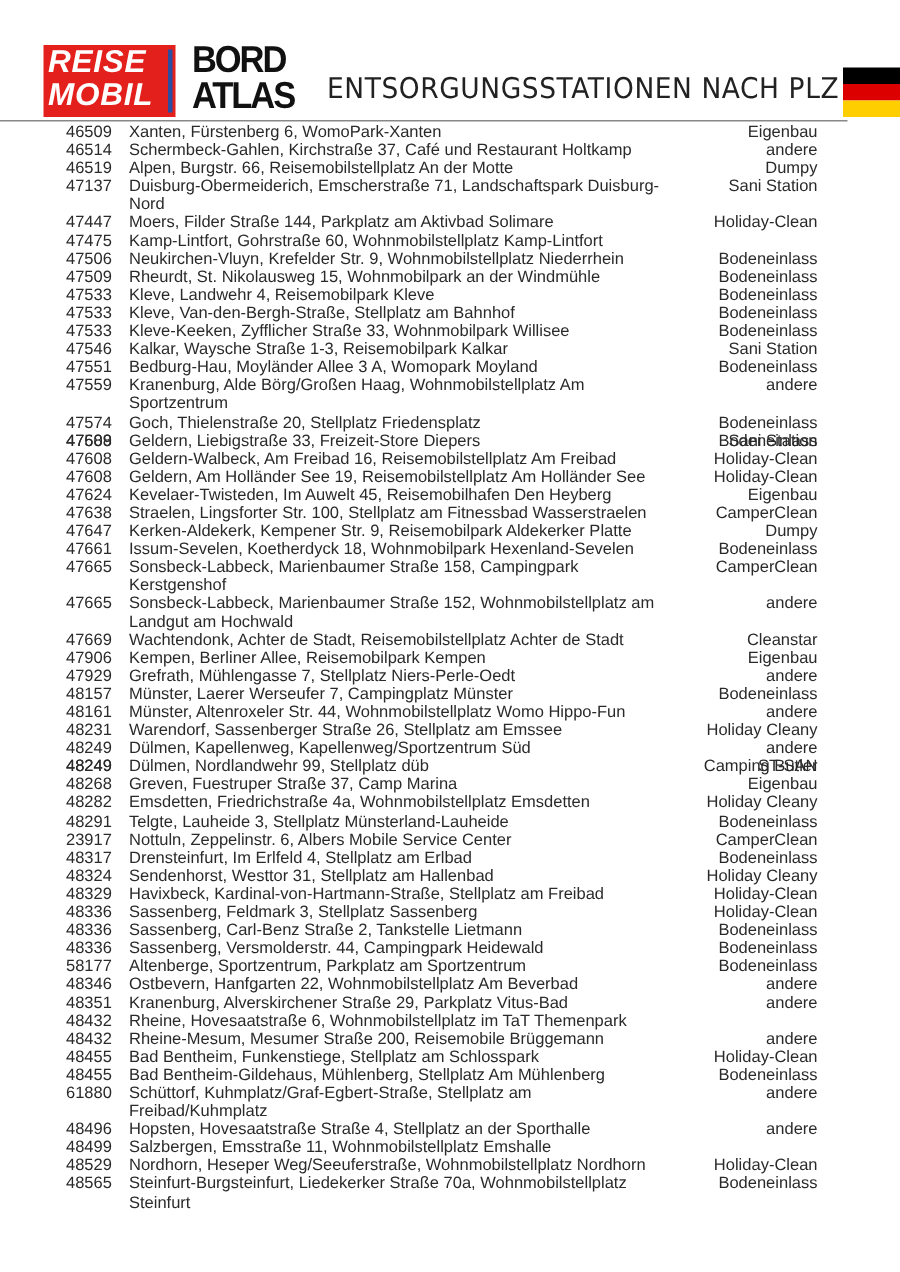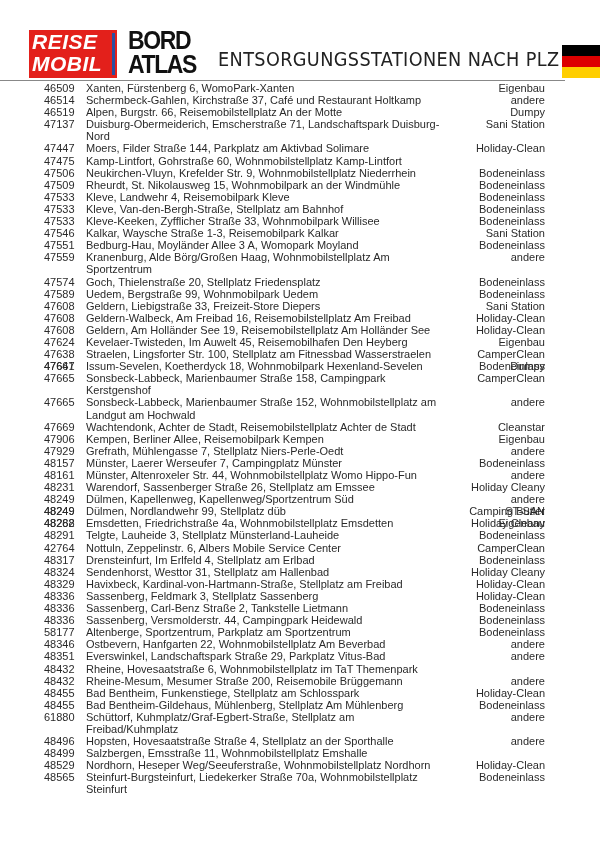--- a/index.html
+++ b/index.html
@@ -114,21 +114,20 @@
       <div class="addr">Kranenburg, Alde Börg/Großen Haag, Wohnmobilstellplatz Am Sportzentrum</div>
       <div class="type">andere</div>
     </div>
     <div class="row">
       <div class="plz">47574</div>
       <div class="addr">Goch, Thielenstraße 20, Stellplatz Friedensplatz</div>
       <div class="type">Bodeneinlass</div>
     </div>
     <div class="row">
       <div class="plz">47589</div>
-      <div class="addr">Uedem, Bergstraße 99, Wohnmobilpark Uedem</div>
       <div class="type">Bodeneinlass</div>
     </div>
     <div class="row">
       <div class="plz">47608</div>
       <div class="addr">Geldern, Liebigstraße 33, Freizeit-Store Diepers</div>
       <div class="type">Sani Station</div>
     </div>
     <div class="row">
       <div class="plz">47608</div>
       <div class="addr">Geldern-Walbeck, Am Freibad 16, Reisemobilstellplatz Am Freibad</div>
@@ -144,20 +143,21 @@
       <div class="addr">Kevelaer-Twisteden, Im Auwelt 45, Reisemobilhafen Den Heyberg</div>
       <div class="type">Eigenbau</div>
     </div>
     <div class="row">
       <div class="plz">47638</div>
       <div class="addr">Straelen, Lingsforter Str. 100, Stellplatz am Fitnessbad Wasserstraelen</div>
       <div class="type">CamperClean</div>
     </div>
     <div class="row">
       <div class="plz">47647</div>
+      <div class="addr">Kerken-Aldekerk, Kempener Str. 9, Reisemobilpark Aldekerker Platte</div>
       <div class="type">Dumpy</div>
     </div>
     <div class="row">
       <div class="plz">47661</div>
       <div class="addr">Issum-Sevelen, Koetherdyck 18, Wohnmobilpark Hexenland-Sevelen</div>
       <div class="type">Bodeneinlass</div>
     </div>
     <div class="row">
       <div class="plz">47665</div>
       <div class="addr">Sonsbeck-Labbeck, Marienbaumer Straße 158, Campingpark Kerstgenshof</div>
@@ -207,34 +207,35 @@
       <div class="plz">48249</div>
       <div class="type">ST-SAN</div>
     </div>
     <div class="row">
       <div class="plz">48249</div>
       <div class="addr">Dülmen, Nordlandwehr 99, Stellplatz düb</div>
       <div class="type">Camping Butler</div>
     </div>
     <div class="row">
       <div class="plz">48268</div>
+      <div class="addr">Greven, Fuestruper Straße 37, Camp Marina</div>
       <div class="type">Eigenbau</div>
     </div>
     <div class="row">
       <div class="plz">48282</div>
       <div class="addr">Emsdetten, Friedrichstraße 4a, Wohnmobilstellplatz Emsdetten</div>
       <div class="type">Holiday Cleany</div>
     </div>
     <div class="row">
       <div class="plz">48291</div>
       <div class="addr">Telgte, Lauheide 3, Stellplatz Münsterland-Lauheide</div>
       <div class="type">Bodeneinlass</div>
     </div>
     <div class="row">
-      <div class="plz">42764</div>
+      <div class="plz">23917</div>
       <div class="addr">Nottuln, Zeppelinstr. 6, Albers Mobile Service Center</div>
       <div class="type">CamperClean</div>
     </div>
     <div class="row">
       <div class="plz">48317</div>
       <div class="addr">Drensteinfurt, Im Erlfeld 4, Stellplatz am Erlbad</div>
       <div class="type">Bodeneinlass</div>
     </div>
     <div class="row">
       <div class="plz">48324</div>
@@ -266,21 +267,21 @@
       <div class="addr">Altenberge, Sportzentrum, Parkplatz am Sportzentrum</div>
       <div class="type">Bodeneinlass</div>
     </div>
     <div class="row">
       <div class="plz">48346</div>
       <div class="addr">Ostbevern, Hanfgarten 22, Wohnmobilstellplatz Am Beverbad</div>
       <div class="type">andere</div>
     </div>
     <div class="row">
       <div class="plz">48351</div>
-      <div class="addr">Everswinkel, Landschaftspark Straße 29, Parkplatz Vitus-Bad</div>
+      <div class="addr">Kranenburg, Alverskirchener Straße 29, Parkplatz Vitus-Bad</div>
       <div class="type">andere</div>
     </div>
     <div class="row">
       <div class="plz">48432</div>
       <div class="addr">Rheine, Hovesaatstraße 6, Wohnmobilstellplatz im TaT Themenpark</div>
       <div class="type"></div>
     </div>
     <div class="row">
       <div class="plz">48432</div>
       <div class="addr">Rheine-Mesum, Mesumer Straße 200, Reisemobile Brüggemann</div>

